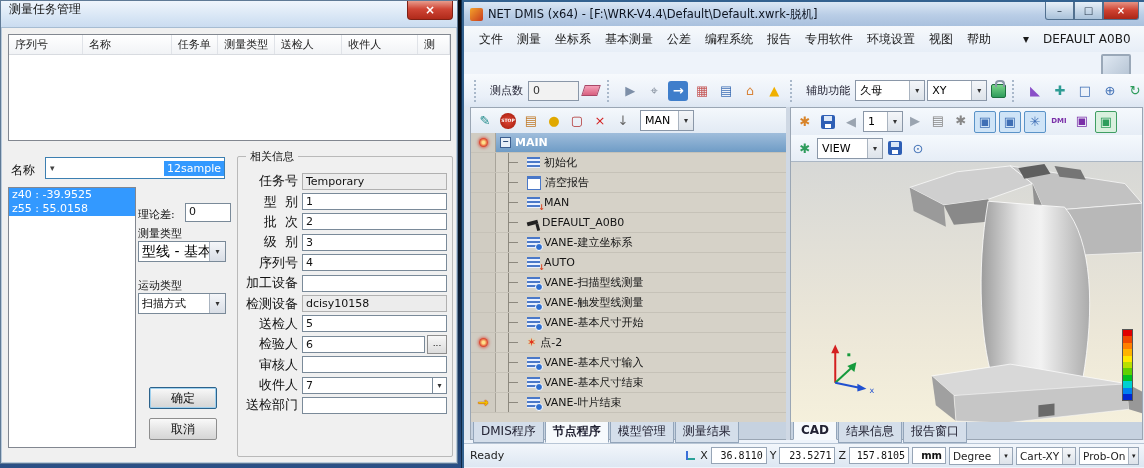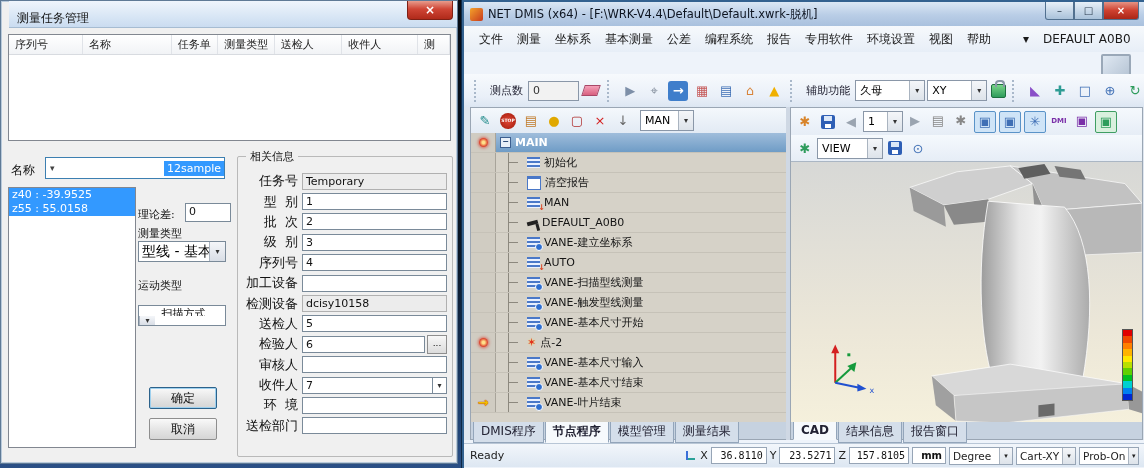--- a/index.html
+++ b/index.html
@@ -3,23 +3,23 @@
 <meta charset="utf-8">
 <style>
   html,body{margin:0;padding:0;}
   body{width:1144px;height:468px;position:relative;overflow:hidden;
        font-family:"DejaVu Sans",sans-serif;font-size:12px;
        background:linear-gradient(180deg,#060a12 0%,#0a1626 55%,#1d3f6e 88%,#2c5globalThis 100%);
        background:linear-gradient(180deg,#060a12 0%,#0a1626 55%,#1d3f6e 88%,#2b5086 100%);}
   
   .dialog{position:absolute;left:0;top:1;width:456px;height:462px;background:#f0f0f0;
           border:1px solid #5f7a96;box-shadow:0 0 0 1px #b9cadb inset;}
-  .dlg-title{position:absolute;left:8px;top:0;right:0;height:26px;
+  .dlg-title{position:absolute;left:0;top:0;right:0;height:26px;
              background:linear-gradient(180deg,#eff5fc,#d8e6f5 60%,#cadcf0);
-             border-bottom:1px solid #a6bcd2;display:flex;align-items:flex-end;padding-left:8px;color:#111;}
+             border-bottom:1px solid #a6bcd2;display:flex;align-items:flex-start;padding-left:8px;color:#111;}
   .dlg-close{position:absolute;right:4px;top:0;width:44px;height:18px;
              background:linear-gradient(180deg,#e89c8c,#cf4535 45%,#b02a1a);
              border:1px solid #7e2015;border-top:none;border-radius:0 0 4px 4px;
              color:#fff;font-weight:bold;display:flex;align-items:center;justify-content:center;font-size:12px;cursor:default;}
   .dlg-table{position:absolute;left:7px;top:33px;width:441px;height:105px;background:#fff;border:1px solid #828790;}
   .dth{display:flex;height:19px;background:linear-gradient(180deg,#ffffff,#f1f3f6);border-bottom:1px solid #d8dbe0;}
   .dth span{display:block;border-right:1px solid #e0e3e8;font-size:11px;color:#222;padding:2px 4px 0 6px;
             white-space:nowrap;overflow:hidden;}
   .dlg-lbl{position:absolute;font-size:12px;color:#111;}
   .ncombo{position:absolute;left:44px;top:156px;width:178px;height:20px;background:#fff;
@@ -178,21 +178,21 @@
   <span class="dlg-lbl" style="left:137px;top:206px;font-size:11px;">理论差:</span>
   <div class="tinput" style="left:184px;top:202px;width:38px;height:15px;">0</div>
 
   <span class="dlg-lbl" style="left:137px;top:225px;font-size:11px;">测量类型</span>
   <div class="dcombo" style="left:137px;top:240px;width:86px;">
     <span class="tx" style="font-size:14px;">型线 - 基本尺寸</span>
     <span class="ar">▾</span>
   </div>
 
   <span class="dlg-lbl" style="left:137px;top:277px;font-size:11px;">运动类型</span>
-  <div class="dcombo" style="left:137px;top:304px;width:86px;flex-direction:column;">
+  <div class="dcombo" style="left:137px;top:292px;width:86px;">
     <span class="tx">扫描方式</span>
     <span class="ar">▾</span>
   </div>
 
   <div class="dbtn focus" style="left:148px;top:386px;">确定</div>
   <div class="dbtn" style="left:148px;top:417px;">取消</div>
 
   <div class="grp">
     <span class="gt">相关信息</span>
     <div class="frows" id="related-rows">
@@ -234,24 +234,20 @@
           <span class="browse">...</span>
         </div>
         <div class="frow">
           <span class="fl">审核人</span>
           <div class="fv"></div>
         </div>
         <div class="frow">
           <span class="fl">收件人</span>
           <div class="fv">7</div>
           <span class="fdar">▾</span>
-        </div>
-        <div class="frow">
-          <span class="fl">环  境</span>
-          <div class="fv"></div>
         </div>
         <div class="frow">
           <span class="fl">送检部门</span>
           <div class="fv"></div>
         </div>
       </div>
   </div>
 </div>
 
 <div class="appwin">

